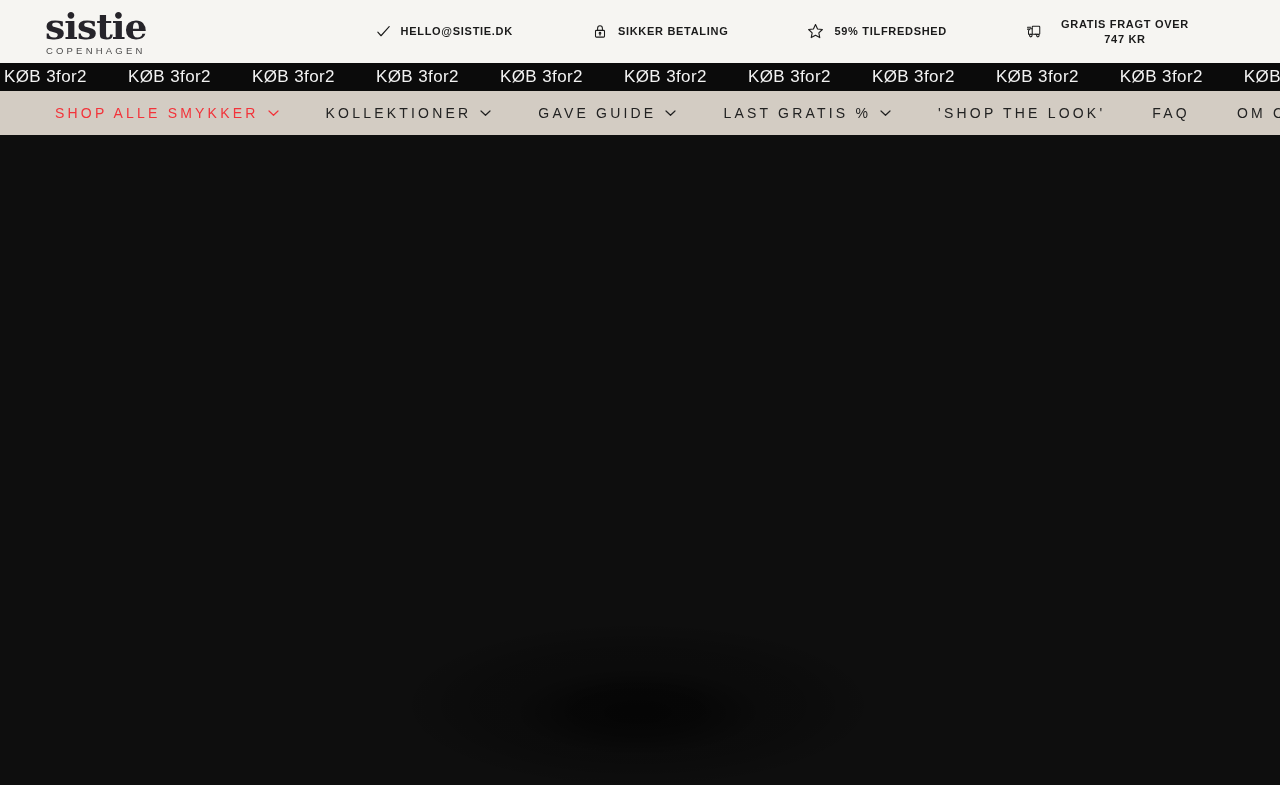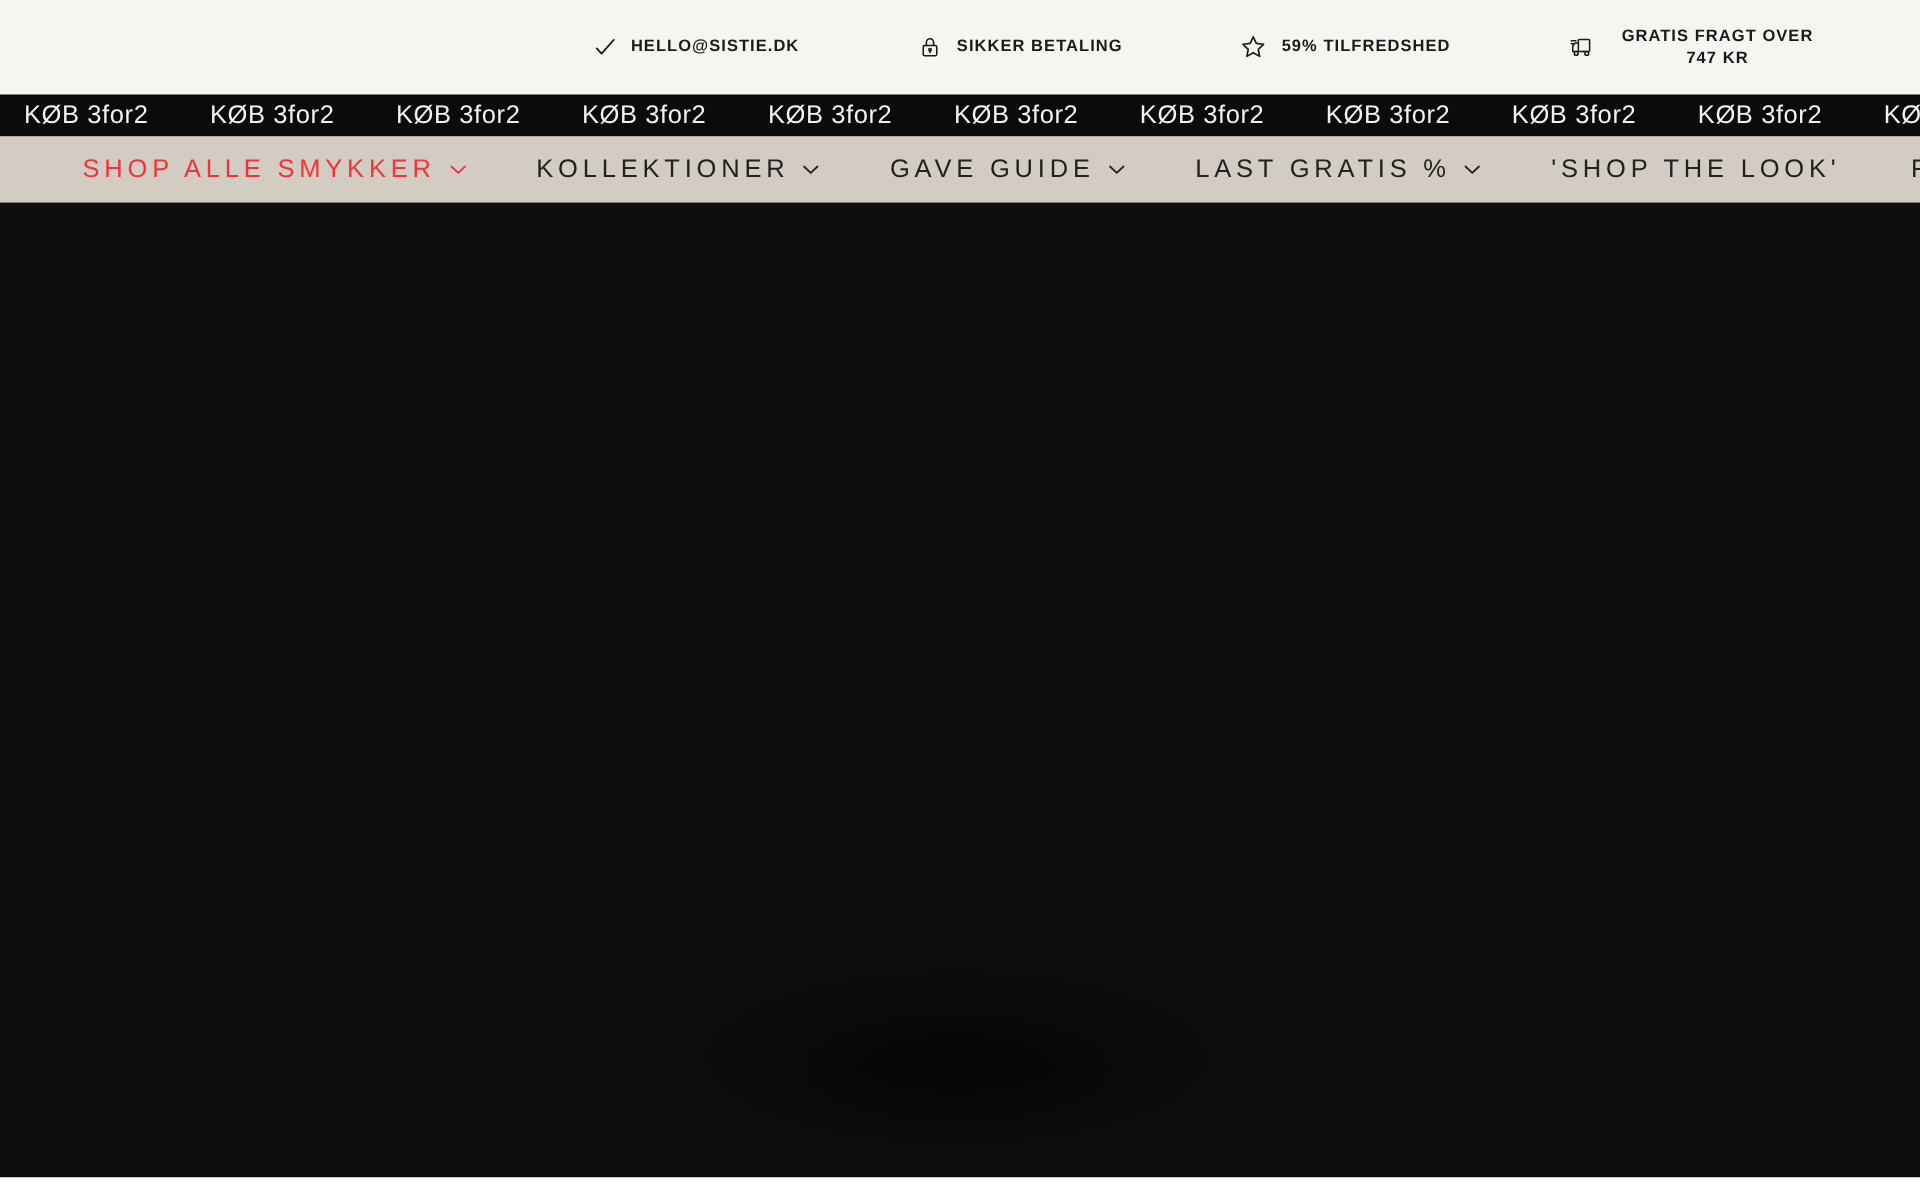--- a/index.html
+++ b/index.html
@@ -15,49 +15,49 @@
   }
   .logo { margin-left:45px; display:flex; flex-direction:column; align-items:center; text-decoration:none; cursor:pointer; }
   .logo .brand {
     font-family:"DejaVu Serif", serif; font-weight:bold; font-size:36px;
     color:#26242a; line-height:1; letter-spacing:-1px;
   }
   .logo .sub {
     font-size:9.5px; letter-spacing:3.2px; color:#4b4b4b; margin-top:1px;
   }
   .usp-row {
-    margin-left:auto; display:flex; align-items:center; gap:78px; padding-right:64px;
+    margin-left:auto; display:flex; align-items:center; gap:78px; padding-right:84px;
   }
   .usp-item { display:flex; align-items:center; gap:9px; color:#1a1a1a; }
   .usp-item .label {
     font-size:11px; font-weight:bold; letter-spacing:0.7px; line-height:1.35;
   }
   .usp-item.wrap .label { max-width:142px; text-align:center; }
   .usp-item svg { flex:0 0 auto; display:block; }
 
   
   .marquee {
     height:28px; background:#0b0b0b; color:#f2f2f2; overflow:hidden;
     white-space:nowrap; display:flex; align-items:center; flex:0 0 auto;
-    padding-left:16px;
+    padding-left:4px;
   }
   .marquee .m-item {
     display:inline-block; font-size:17px; letter-spacing:0.4px;
     margin-right:41px; flex:0 0 auto;
   }
 
   
   .navbar {
     height:44px; background:#d3ccc3; display:flex; align-items:center;
     flex:0 0 auto; padding-left:55px; padding-right:38px;
   }
   .nav-links { display:flex; align-items:center; gap:47px; list-style:none; }
   .nav-link {
     display:flex; align-items:center; gap:9px; cursor:pointer;
-    font-size:17px; letter-spacing:3.2px; color:#222222; white-space:nowrap;
+    font-size:14px; letter-spacing:3.2px; color:#222222; white-space:nowrap;
   }
   .nav-link.accent { color:#f2333a; }
   .nav-link.accent svg path { stroke:#f2333a; }
   .nav-link .chev { display:flex; align-items:center; margin-top:1px; }
   .nav-icons { margin-left:auto; display:flex; align-items:center; gap:29px; }
   .nav-icon { cursor:pointer; display:flex; align-items:center; }
 
   
   .hero {
     height:650px; flex:0 0 auto;
@@ -69,20 +69,24 @@
 
   
   .below { height:15px; background:#ffffff; flex:0 0 auto; }
 </style>
 </head>
 <body>
 
 <div class="page">
 
   <header class="topbar">
+    <a class="logo">
+      <span class="brand">sistie</span>
+      <span class="sub">COPENHAGEN</span>
+    </a>
 
     <div class="usp-row">
 
         <div class="usp-item">
           <svg width="17" height="17" viewBox="0 0 24 24" fill="none" stroke="#1a1a1a" stroke-width="1.6" stroke-linecap="round" stroke-linejoin="round">
             <path d="M4 13l4.5 5L20 5"></path>
           </svg>
 
           <span class="label">HELLO@SISTIE.DK</span>
         </div>

